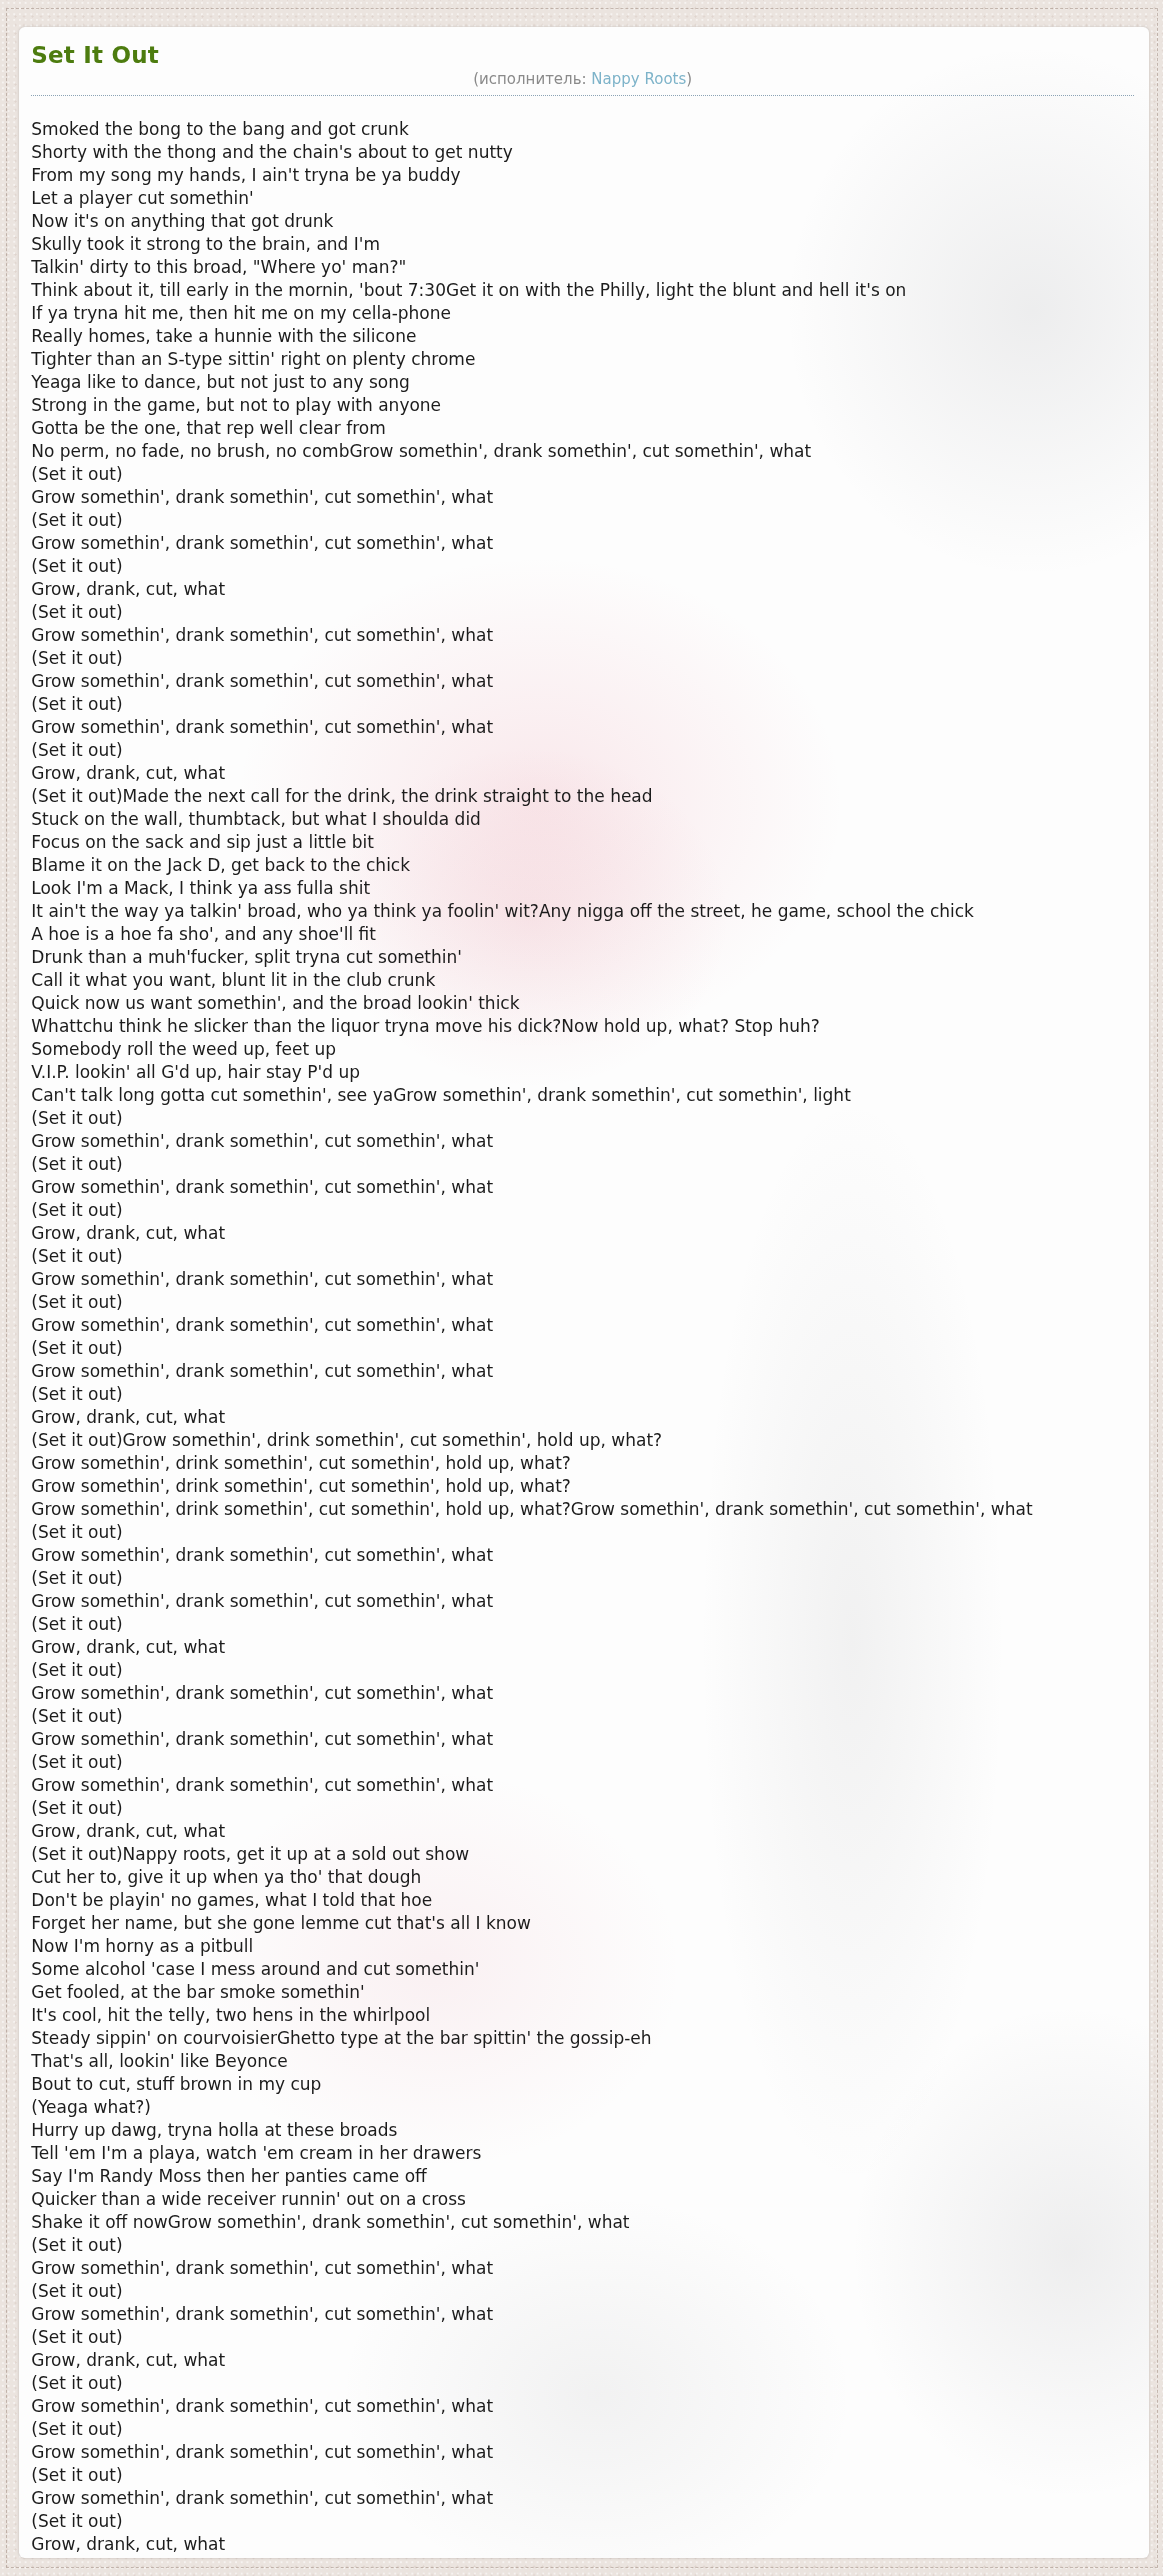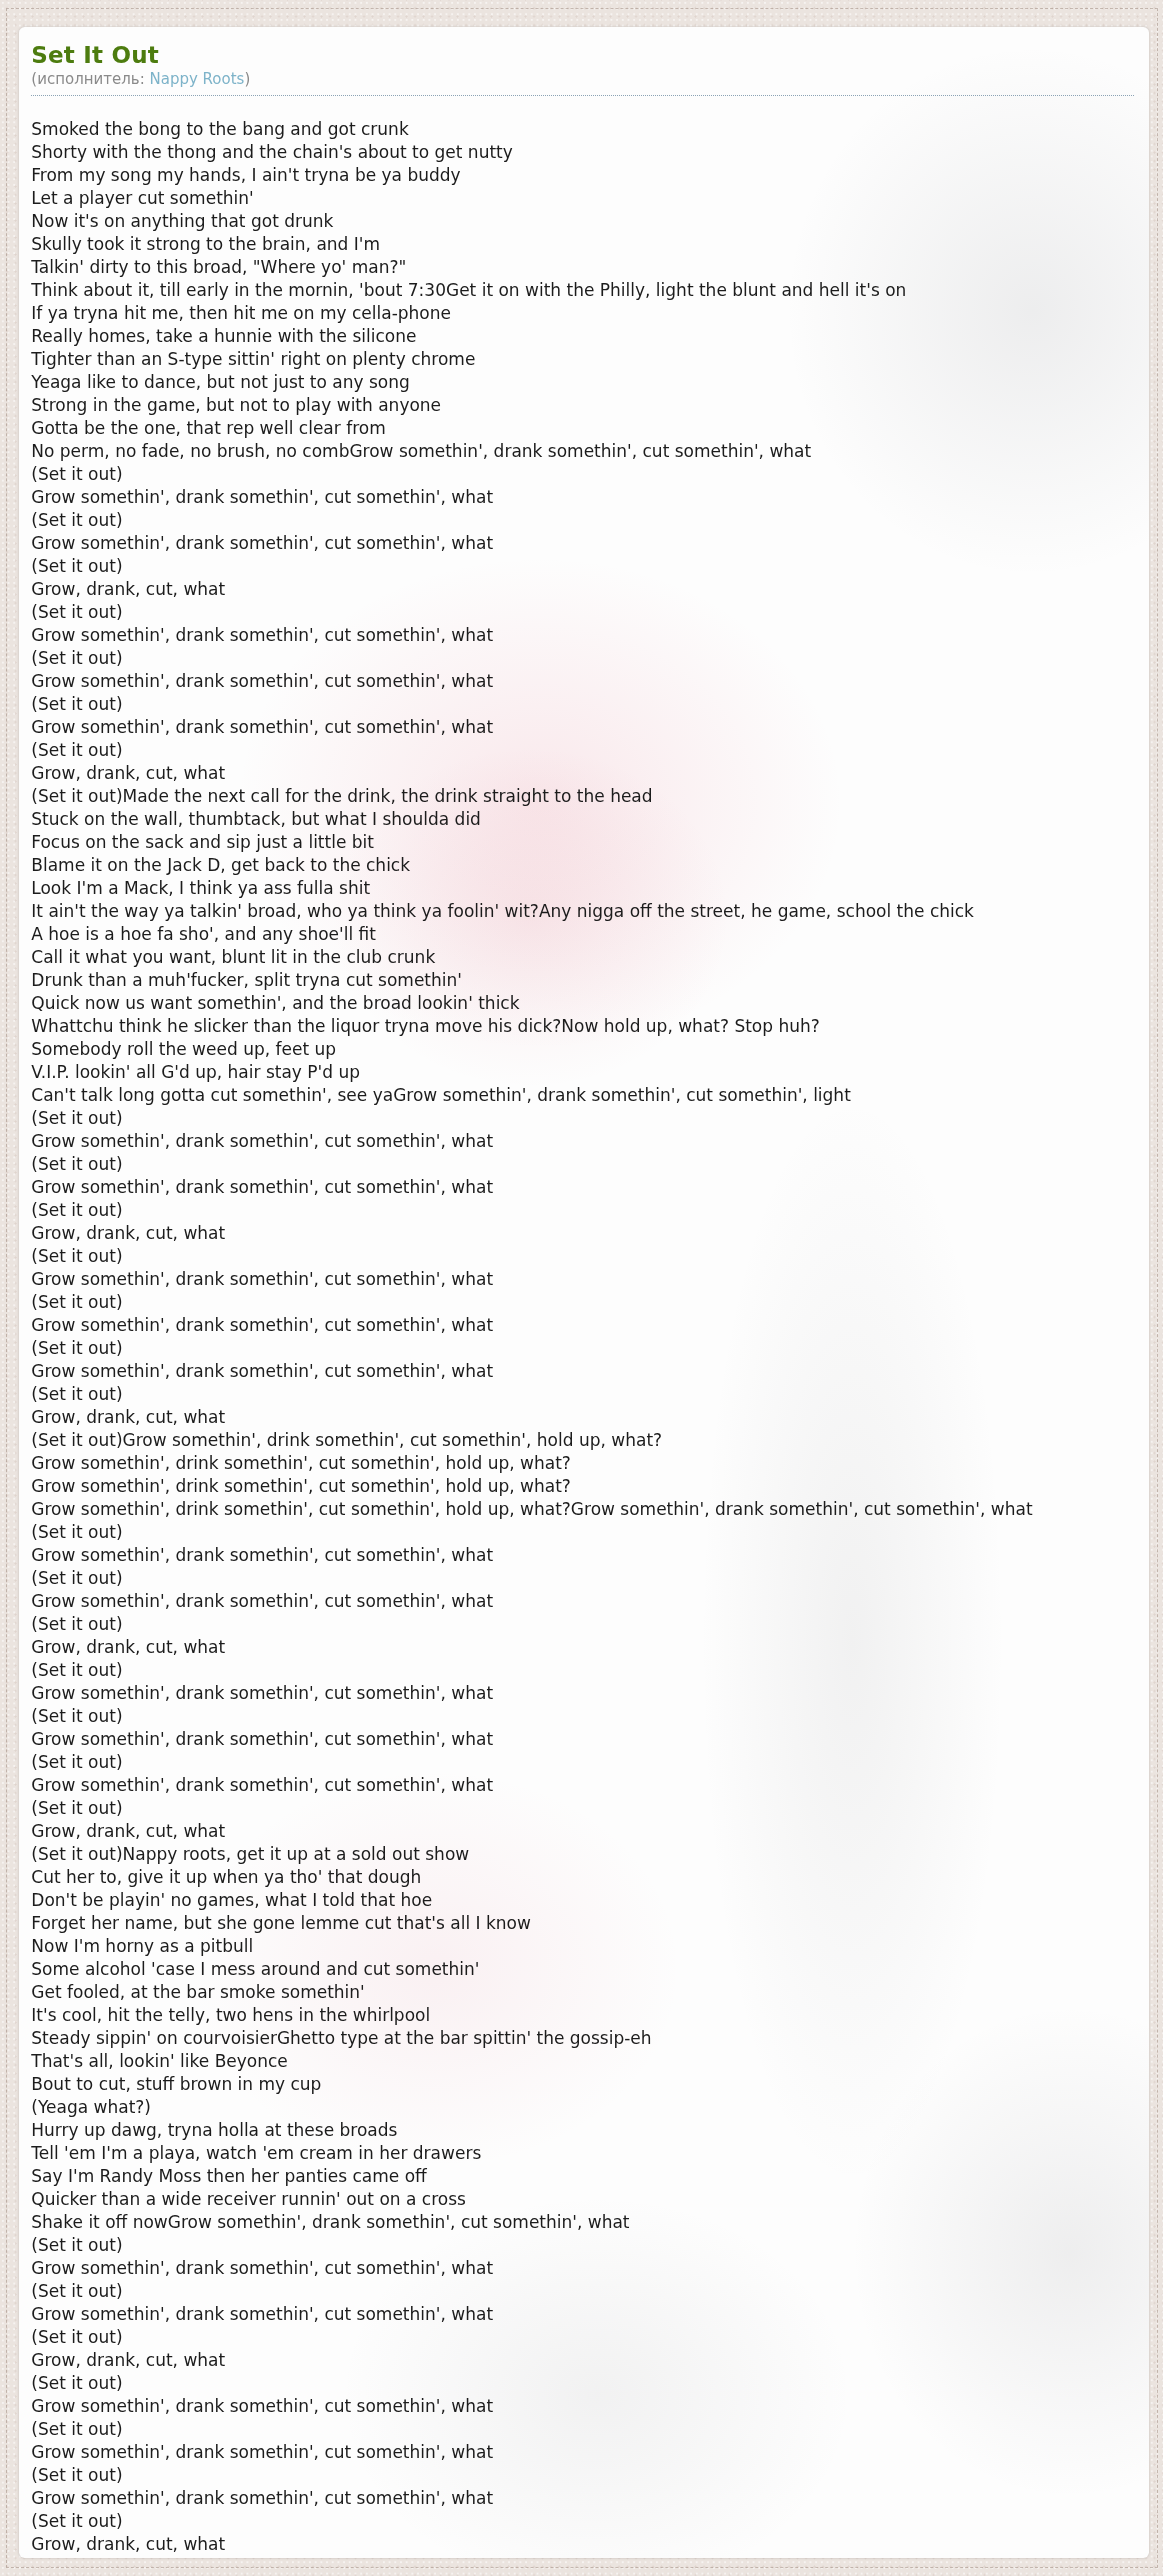--- a/index.html
+++ b/index.html
@@ -42,20 +42,21 @@
   .inner{position:relative;padding:15px 15px 0 12.3px;}
   .page-title{
     margin:0;
     font-size:23px;line-height:26.5px;font-weight:bold;
     letter-spacing:0.2px;
   }
   .artist-line{
     margin:1.9px 0 0 0;
     font-size:15px;line-height:19px;
     color:#8a8a8a;
+    text-align:center;
   }
   .artist-link{text-decoration:none;cursor:pointer;}
   .separator{
     border:none;border-top:0.9px dotted #8ba3b5;
     margin:6.6px 0 0 0;height:0;
   }
   .lyrics{margin-top:22px;}
   .line{
     white-space:pre;
     font-size:17px;
@@ -104,22 +105,22 @@
         <div class="line">Grow somethin', drank somethin', cut somethin', what</div>
         <div class="line">(Set it out)</div>
         <div class="line">Grow, drank, cut, what</div>
         <div class="line">(Set it out)Made the next call for the drink, the drink straight to the head</div>
         <div class="line">Stuck on the wall, thumbtack, but what I shoulda did</div>
         <div class="line">Focus on the sack and sip just a little bit</div>
         <div class="line">Blame it on the Jack D, get back to the chick</div>
         <div class="line">Look I'm a Mack, I think ya ass fulla shit</div>
         <div class="line">It ain't the way ya talkin' broad, who ya think ya foolin' wit?Any nigga off the street, he game, school the chick</div>
         <div class="line">A hoe is a hoe fa sho', and any shoe'll fit</div>
+        <div class="line">Drunk than a muh'fucker, split tryna cut somethin'</div>
         <div class="line">Call it what you want, blunt lit in the club crunk</div>
-        <div class="line">Drunk than a muh'fucker, split tryna cut somethin'</div>
         <div class="line">Quick now us want somethin', and the broad lookin' thick</div>
         <div class="line">Whattchu think he slicker than the liquor tryna move his dick?Now hold up, what? Stop huh?</div>
         <div class="line">Somebody roll the weed up, feet up</div>
         <div class="line">V.I.P. lookin' all G'd up, hair stay P'd up</div>
         <div class="line">Can't talk long gotta cut somethin', see yaGrow somethin', drank somethin', cut somethin', light</div>
         <div class="line">(Set it out)</div>
         <div class="line">Grow somethin', drank somethin', cut somethin', what</div>
         <div class="line">(Set it out)</div>
         <div class="line">Grow somethin', drank somethin', cut somethin', what</div>
         <div class="line">(Set it out)</div>

